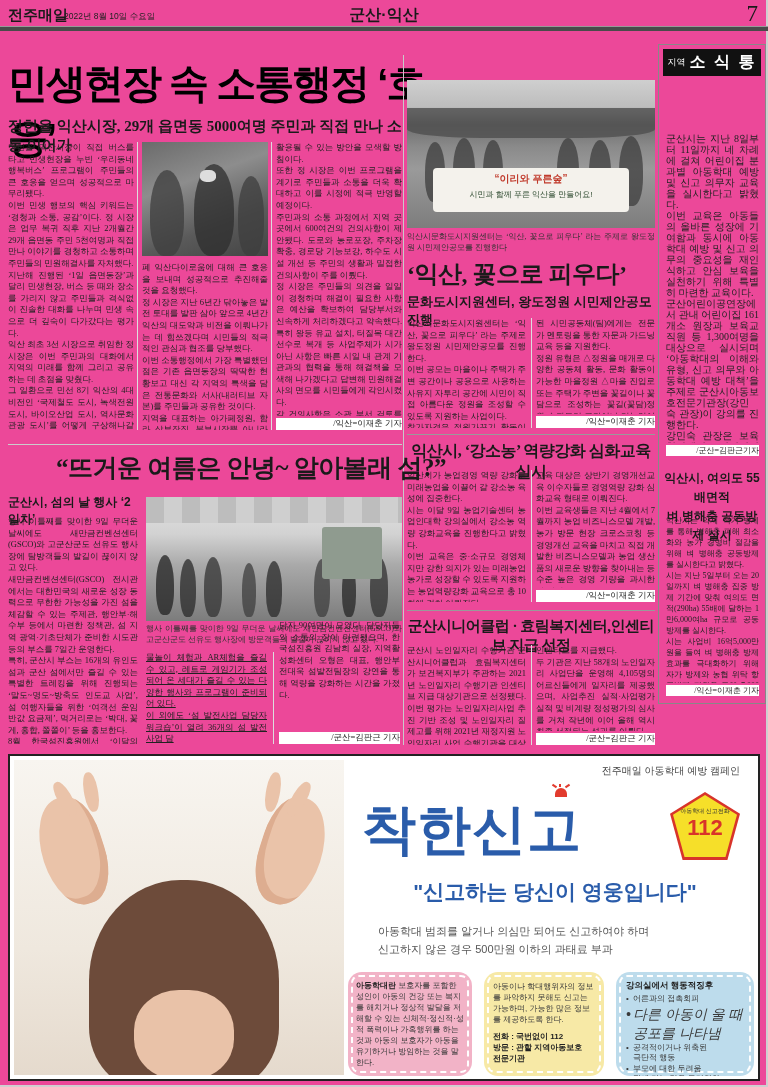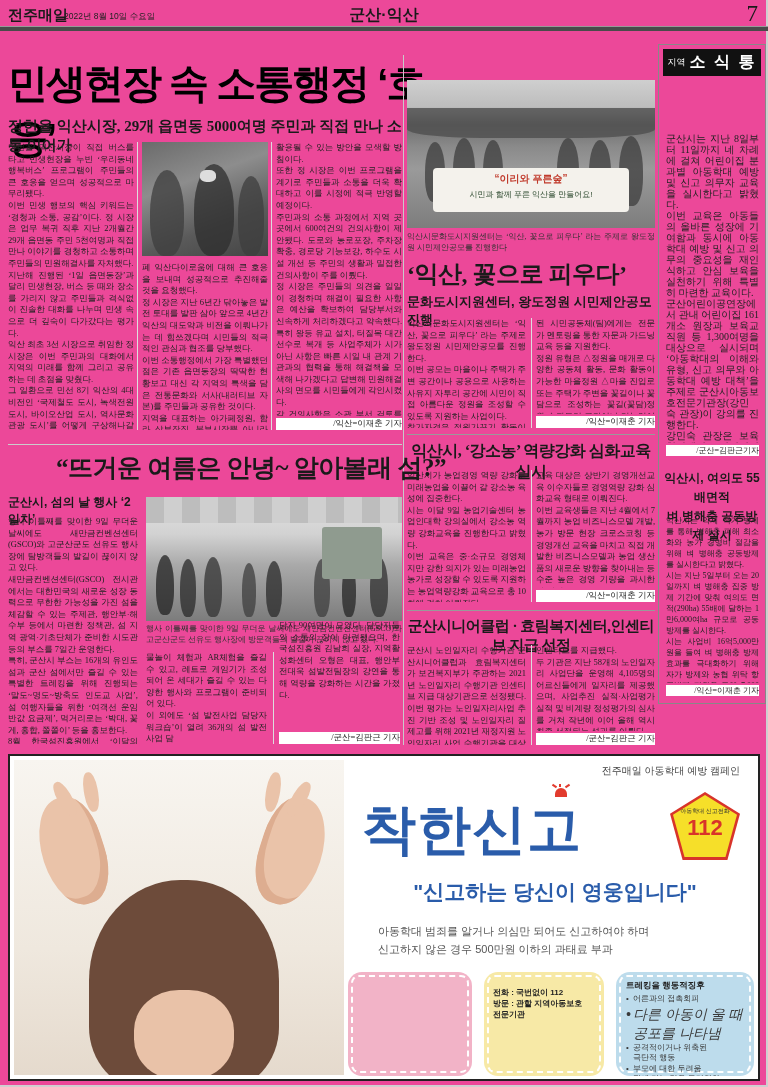--- a/index.html
+++ b/index.html
@@ -126,21 +126,21 @@
     <div class="sil" style="left:58px; top:60px; width:18px; height:60px; background:#333;"></div>
     <div class="sil" style="left:96px; top:66px; width:14px; height:54px;"></div>
     <div class="sil" style="left:120px; top:64px; width:16px; height:56px; background:#2a2a2a;"></div>
     <div class="sil" style="left:168px; top:62px; width:16px; height:58px;"></div>
     <div class="sil" style="left:196px; top:66px; width:14px; height:54px; background:#242424;"></div>
     <div class="sil" style="left:224px; top:60px; width:18px; height:60px; background:#303030;"></div>
     <div class="abs" style="left:176px; top:30px; width:60px; height:52px; background:#8f9b8f; border-radius:3px;"></div>
   </div>
   <div class="abs caption" style="left:146px; top:624px; width:256px; height:22px; overflow:hidden;">행사 이틀째를 맞이한 9일 무더운 날씨에도 새만금컨벤션센터(GSCO)와 고군산군도 선유도 행사장에 방문객들의 발길이 끊이지 않고 있다.</div>
 
-  <div class="abs body-text" style="left:146px; top:652px; width:121px; height:92px;">물놀이 체험과 AR체험을 즐길 수 있고, 레트로 게임기가 조성되어 온 세대가 즐길 수 있는 다양한 행사와 프로그램이 준비되어 있다.
+  <div class="abs body-text" style="left:146px; top:652px; width:121px; height:92px;text-decoration:underline;">물놀이 체험과 AR체험을 즐길 수 있고, 레트로 게임기가 조성되어 온 세대가 즐길 수 있는 다양한 행사와 프로그램이 준비되어 있다.
 이 외에도 ‘섬 발전사업 담당자 워크숍’이 열려 36개의 섬 발전사업 담</div>
   <div class="abs body-text" style="left:279px; top:620px; width:121px; height:78px;">당자 90여명이 모였다. 담당자들의 소통의 장이 마련됐으며, 한국섬진흥원 김남희 실장, 지역활성화센터 오형은 대표, 행안부 전대욱 섬발전팀장의 강연을 통해 역량을 강화하는 시간을 가졌다.</div>
   <div class="abs byline" style="left:279px; top:732px; width:121px;">/군산=김판근 기자</div>
   <div class="vrule" style="left:273px; top:652px; height:92px; background:#ddd;"></div>
 
   <div class="abs" style="left:658px; top:44px; width:108px; height:660px; border:1px solid #888;">
     <div style="position:absolute; left:4px; top:4px; width:98px; height:27px; background:#111; color:#fff; display:flex; align-items:center; justify-content:center; gap:4px;">
       <span class="gothic" style="font-size:9px;">지역</span>
       <span class="gothic" style="font-size:16px; font-weight:bold; letter-spacing:2px;">소 식 통</span>
     </div>
@@ -192,32 +192,36 @@
       </div>
     </div>
 
     <div class="gothic" style="position:absolute; left:340px; top:122px; width:410px; text-align:center; font-size:21px; font-weight:900; color:#2a5caa;">"신고하는 당신이 영웅입니다"</div>
 
     <div class="gothic" style="position:absolute; left:368px; top:166px; width:360px; font-size:11px; line-height:18px; color:#555; white-space:pre-line;">아동학대 범죄를 알거나 의심만 되어도 신고하여야 하며
 신고하지 않은 경우 500만원 이하의 과태료 부과</div>
 
     <div class="abs gothic" style="left:338px; top:216px; width:124px; height:104px; background:#f2b3c7; border-radius:14px; padding:8px; overflow:hidden;">
       <div style="border:2px dashed #fff; border-radius:8px; position:absolute; inset:3px;"></div>
+      <p style="position:relative; font-size:8px; line-height:11px; color:#3a3a3a;">
+        <span style="font-weight:bold; color:#222;">아동학대란</span><span> 보호자를 포함한 성인이 아동의 건강 또는 복지를 해치거나 정상적 발달을 저해할 수 있는 신체적·정신적·성적 폭력이나 가혹행위를 하는 것과 아동의 보호자가 아동을 유기하거나 방임하는 것을 말한다.</span>
+      </p>
     </div>
 
     <div class="abs gothic" style="left:474px; top:216px; width:120px; height:104px; background:#f7e9a6; border-radius:14px; padding:9px; overflow:hidden;">
       <div style="border:2px dashed #fff; border-radius:8px; position:absolute; inset:3px;"></div>
+      <div style="position:relative; font-size:8px; line-height:11px; color:#3a3a3a;">아동이나 학대행위자의 정보를 파악하지 못해도 신고는 가능하며, 가능한 많은 정보를 제공하도록 한다.</div>
       <div style="position:relative; font-size:8px; line-height:11px; font-weight:bold; color:#222; margin-top:6px;">전화 : 국번없이 112</div>
       <div style="position:relative; font-size:8px; line-height:11px; font-weight:bold; color:#222; white-space:pre-line;">방문 : 관할 지역아동보호
 전문기관</div>
     </div>
 
     <div class="abs gothic" style="left:606px; top:216px; width:138px; height:104px; background:#bddcec; border-radius:14px; padding:8px 10px; overflow:hidden;">
       <div style="border:2px dashed #fff; border-radius:8px; position:absolute; inset:3px;"></div>
-      <div style="position:relative; font-size:8.5px; font-weight:bold; color:#222; margin-bottom:2px;">트레킹을 행동적징후</div>
+      <div style="position:relative; font-size:8.5px; font-weight:bold; color:#222; margin-bottom:2px;">강의실에서 행동적징후</div>
       <div class="bullet" style="font-size:8px; line-height:10.5px; color:#3a3a3a; white-space:pre-line;">어른과의 접촉회피</div>
       <div class="bullet" style="font-size:14px; line-height:19px; color:#3a3a3a; white-space:pre-line;font-style:italic;">다른 아동이 울 때
 공포를 나타냄</div>
       <div class="bullet" style="font-size:8px; line-height:10.5px; color:#3a3a3a; white-space:pre-line;">공격적이거나 위축된
 극단적 행동</div>
       <div class="bullet" style="font-size:8px; line-height:10.5px; color:#3a3a3a; white-space:pre-line;">부모에 대한 두려움</div>
       <div class="bullet" style="font-size:8px; line-height:10.5px; color:#3a3a3a; white-space:pre-line;">집에 가는 것을 두려워함</div>
       <div class="bullet" style="font-size:8px; line-height:10.5px; color:#3a3a3a; white-space:pre-line;">위험에 대한 지속적 경계</div>
     </div>
   </div>

